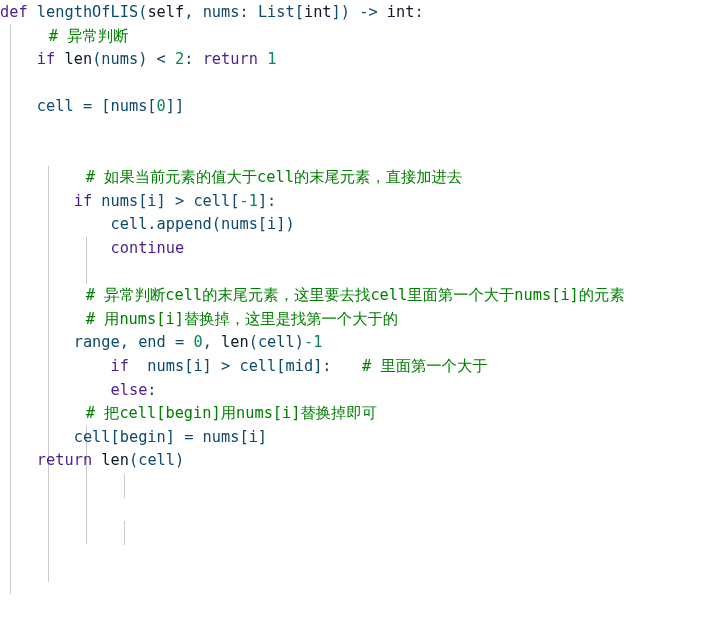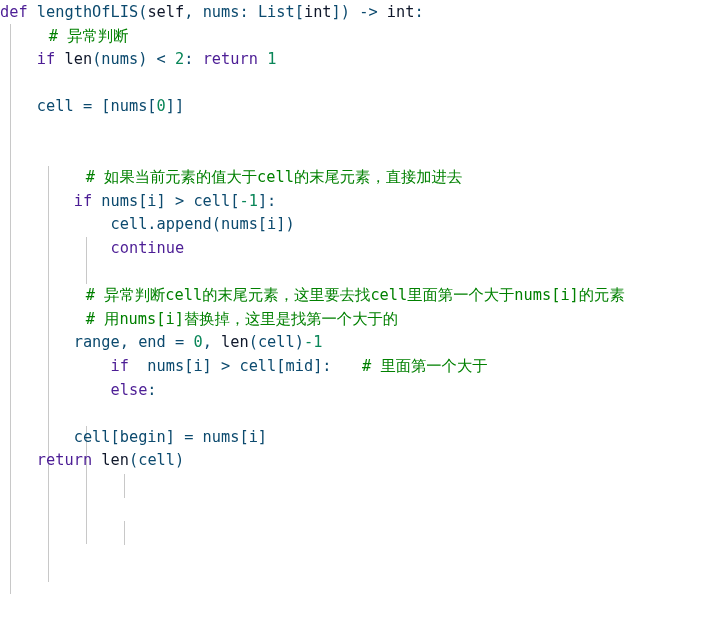--- a/index.html
+++ b/index.html
@@ -127,20 +127,20 @@
     <div class="line"><span class="pln">        range, end = </span><span class="num">0</span><span class="pln">, </span><span class="bif">len</span><span class="pln">(cell)</span><span class="num">-1</span></div>
 
 
 
     <div class="line"><span class="pln">            </span><span class="kw">if</span><span class="pln">  nums[i] &gt; cell[mid]:  </span><span class="cmt"># <span class="cjk">里面第一个大于</span></span></div>
 
 
     <div class="line"><span class="pln">            </span><span class="kw">else</span><span class="pln">:</span></div>
 
 
-    <div class="line"><span class="pln">        </span></div>
+    <div class="line"><span class="pln">        </span><span class="cmt"># <span class="cjk">把</span>cell[begin]<span class="cjk">用</span>nums[i]<span class="cjk">替换掉即可</span></span></div>
 
     <div class="line"><span class="pln">        cell[begin] = nums[i]</span></div>
 
     <div class="line"><span class="pln">    </span><span class="kw">return</span><span class="pln"> </span><span class="bif">len</span><span class="pln">(cell)</span></div>
 
   </div>
 </div>
 
 </body></html>

